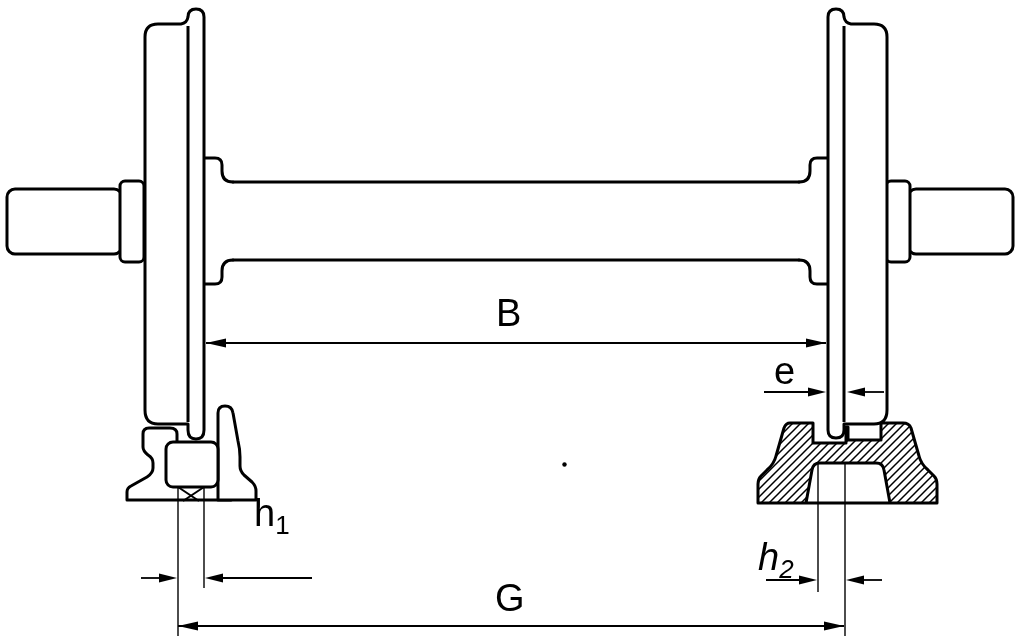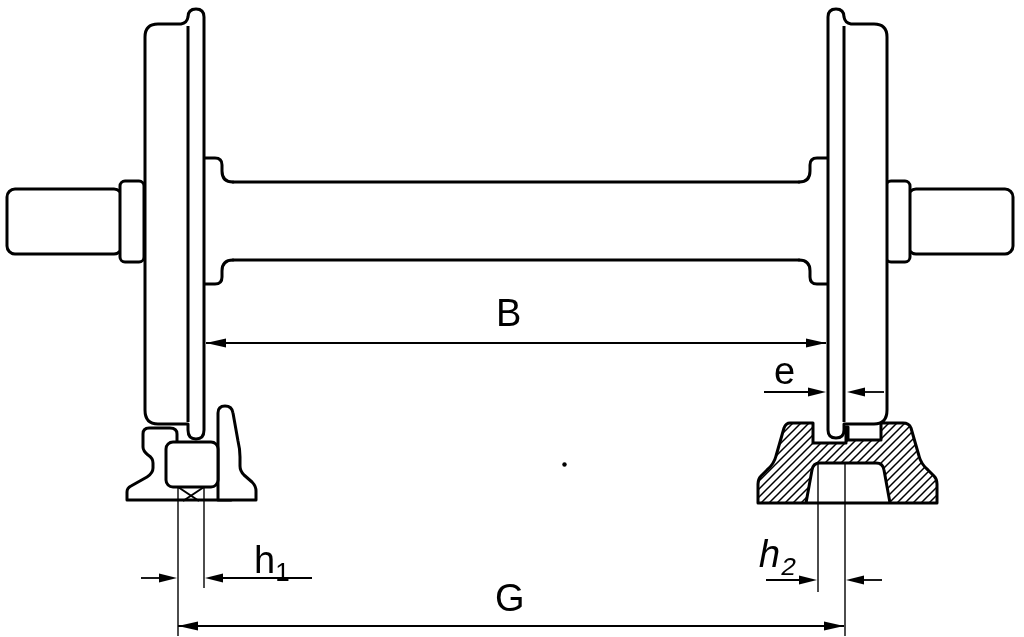--- a/index.html
+++ b/index.html
@@ -16,21 +16,21 @@
     color:#000;
     line-height:1;
     white-space:nowrap;
     font-family:"Liberation Sans",sans-serif;
   }
   .dim-label .sub{
     font-size:26px;
     vertical-align:-8px;
   }
   .italic-math{
-    font-family:Liberation Mono, monospace;
+    font-family:Liberation Sans, sans-serif;
     font-style:italic;
   }
 </style>
 </head>
 <body>
 
 <div class="canvas">
 
   <svg width="1024" height="637" viewBox="0 0 1024 637">
     <defs>
@@ -129,19 +129,19 @@
       <line x1="178" y1="626" x2="844" y2="626"></line>
       <polygon points="178,626 198,621.5 198,630.5" stroke="none"></polygon>
       <polygon points="844,626 824,621.5 824,630.5" stroke="none"></polygon>
     </g>
   </svg>
 
   <div class="dim-label" style="left:496px;top:294px;font-size:38px">B</div>
 
   <div class="dim-label" style="left:774px;top:352px;font-size:38px">e</div>
 
-  <div class="dim-label" style="left:254px;top:541px;font-size:38px"><span>h</span><span class="sub">1</span></div>
+  <div class="dim-label" style="left:254px;top:494px;font-size:38px"><span>h</span><span class="sub">1</span></div>
 
   <div class="dim-label italic-math" style="left:758px;top:538px;font-size:38px"><span>h</span><span class="sub">2</span></div>
 
   <div class="dim-label" style="left:495px;top:579px;font-size:38px">G</div>
 
 </div>
 
 </body></html>

